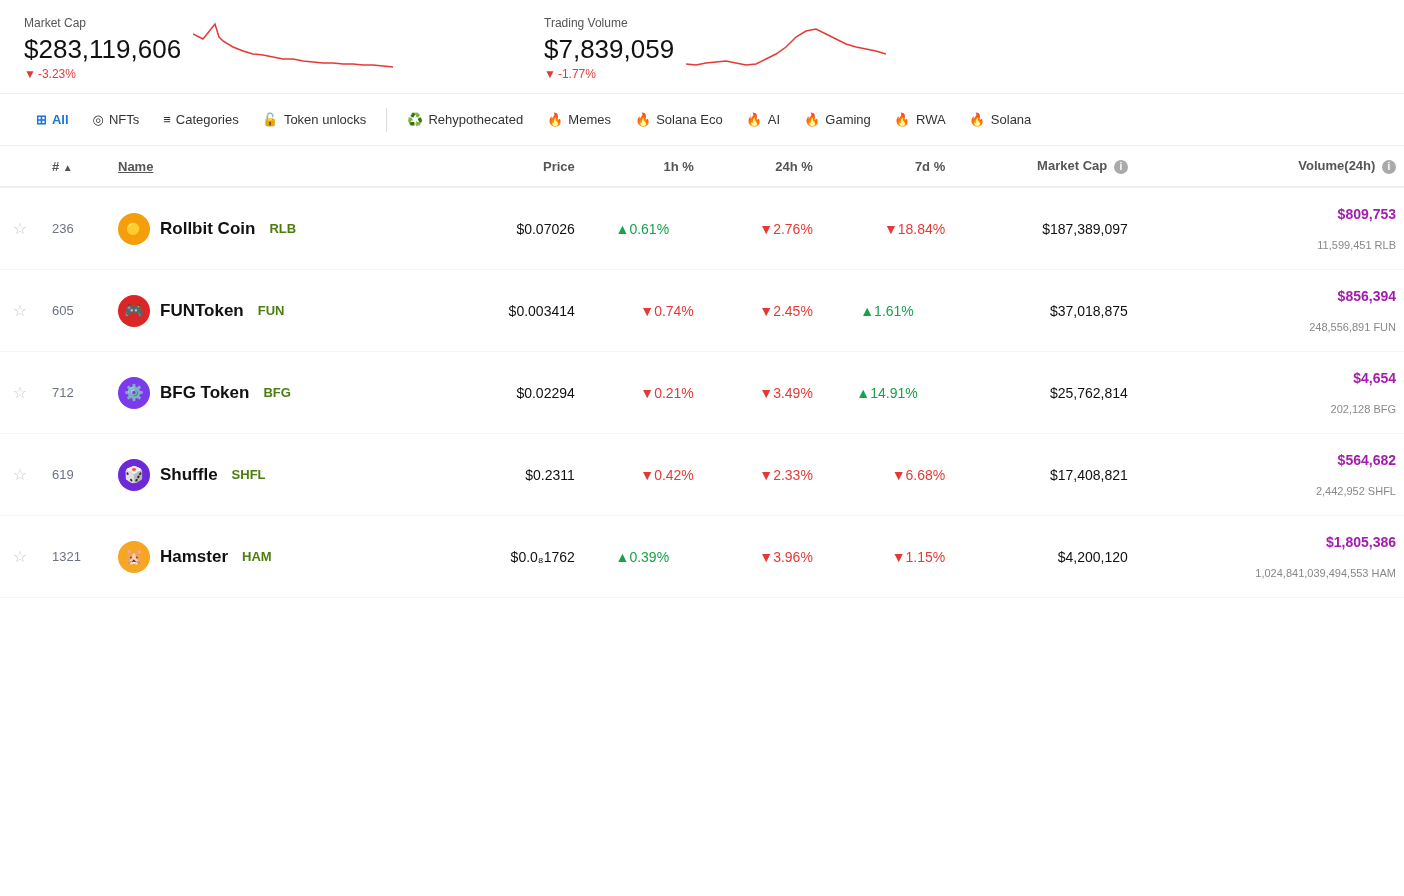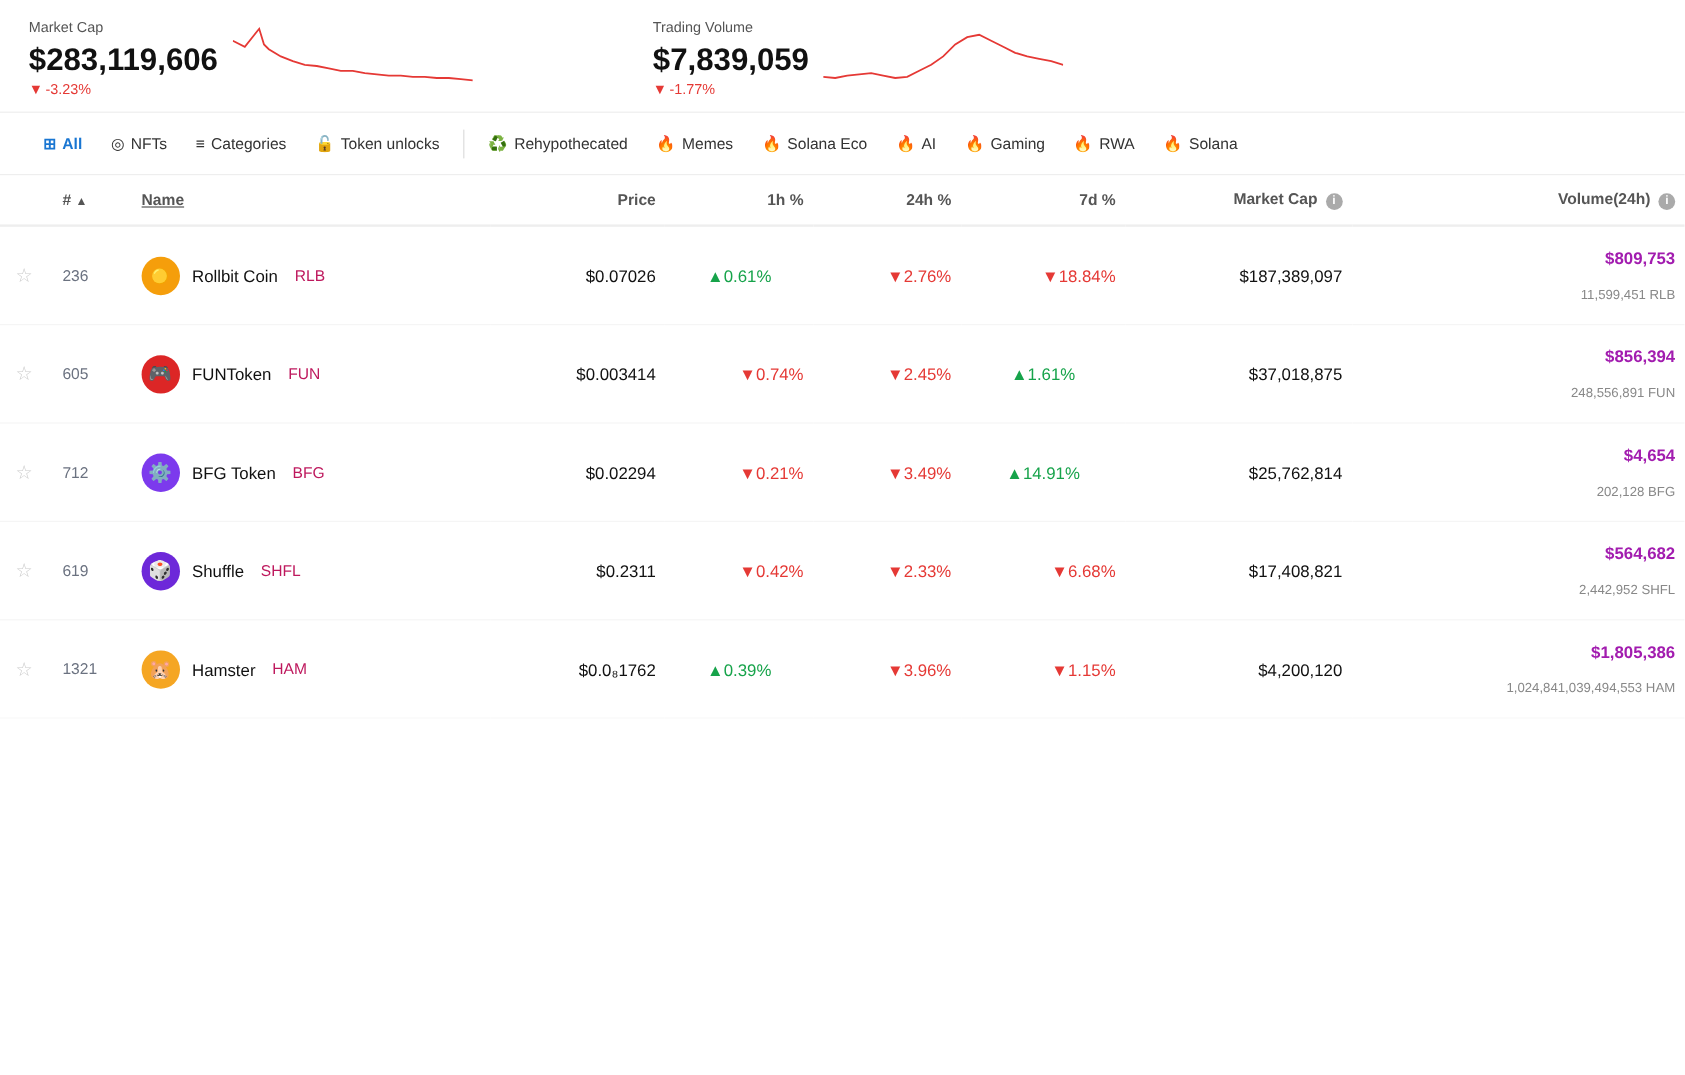--- a/index.html
+++ b/index.html
@@ -2,21 +2,21 @@
 <html><head>
   <meta charset="utf-8">
   <style>
     * { box-sizing: border-box; margin: 0; padding: 0; }
     body { font-family: -apple-system, BlinkMacSystemFont, 'Segoe UI', sans-serif; background: #fff; color: #222; font-size: 14px; }
 
     .top-stats { display: flex; gap: 0; border-bottom: 1px solid #eee; padding: 16px 24px 12px; }
     .stat-card { flex: 1; max-width: 520px; display: flex; align-items: center; gap: 12px; padding-right: 32px; }
     .stat-text { }
     .stat-label { font-size: 12px; color: #555; margin-bottom: 4px; }
-    .stat-value { font-size: 26px; font-weight: 700; color: #111; }
+    .stat-value { font-size: 26px; font-weight: 400; color: #111; }
     .stat-change { font-size: 12px; color: #e53935; display: flex; align-items: center; gap: 2px; margin-top: 2px; }
 
     .filter-bar { display: flex; align-items: center; gap: 0; padding: 12px 24px; border-bottom: 1px solid #eee; overflow-x: auto; white-space: nowrap; }
     .filter-item { display: flex; align-items: center; gap: 5px; padding: 6px 12px; font-size: 13px; color: #333; cursor: pointer; border-radius: 6px; transition: background 0.15s; }
     .filter-item.active { color: #1976d2; font-weight: 600; }
     .filter-divider { width: 1px; height: 24px; background: #ddd; margin: 0 8px; }
 
     .table-container { overflow-x: auto; }
     table { width: 100%; border-collapse: collapse; }
     thead tr { border-bottom: 2px solid #eee; }
@@ -31,22 +31,22 @@
     tbody tr { border-bottom: 1px solid #f5f5f5; }
     td { padding: 18px 8px; text-align: right; vertical-align: middle; }
     td:nth-child(1) { text-align: center; }
     td:nth-child(2) { text-align: left; color: #6b7280; font-size: 13px; padding-left: 12px; }
     td:nth-child(3) { text-align: left; padding-left: 8px; }
 
     .star-btn { background: none; border: none; cursor: pointer; color: #ccc; font-size: 16px; }
 
     .coin-name-cell { display: flex; align-items: center; gap: 10px; }
     .coin-icon { width: 32px; height: 32px; border-radius: 50%; display: flex; align-items: center; justify-content: center; font-weight: 700; font-size: 13px; flex-shrink: 0; }
-    .coin-name { font-weight: 400; font-size: 14px; color: #111; }
-    .coin-ticker { font-weight: 400; color: #be185d; font-size: 13px; margin-left: 4px; }
+    .coin-name { font-weight: 700; font-size: 17px; color: #111; }
+    .coin-ticker { font-weight: 700; color: #4d7c0f; font-size: 13px; margin-left: 4px; }
 
     .price { font-weight: 500; color: #111; }
     .positive { color: #16a34a; text-align: center; }
     .negative { color: #e53935; }
 
     .volume-cell { text-align: right; }
     .volume-usd { font-weight: 600; color: #a21caf; display: block; }
     .volume-token { font-size: 11px; color: #888; display: block; margin-top: 17px; }
 
     .market-cap { font-weight: 500; color: #111; }

